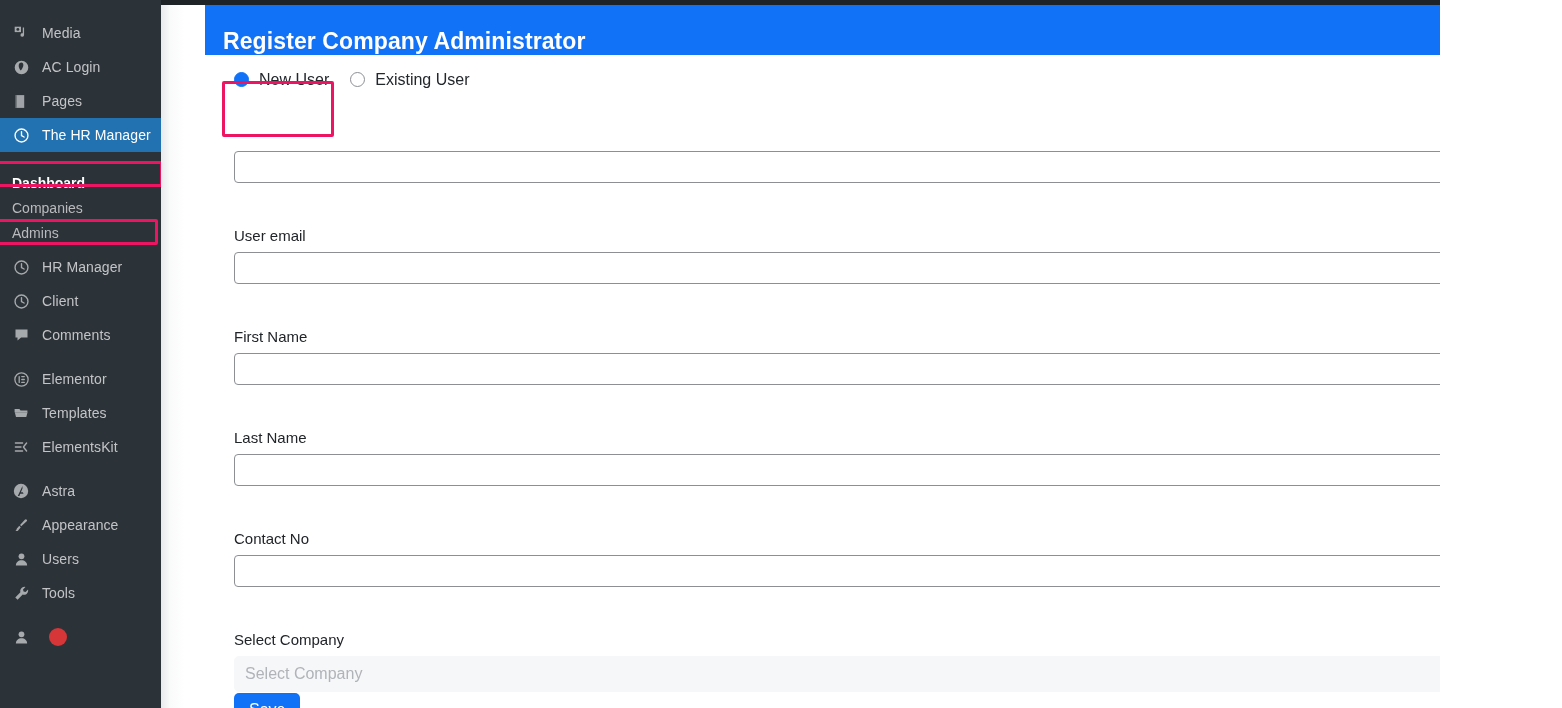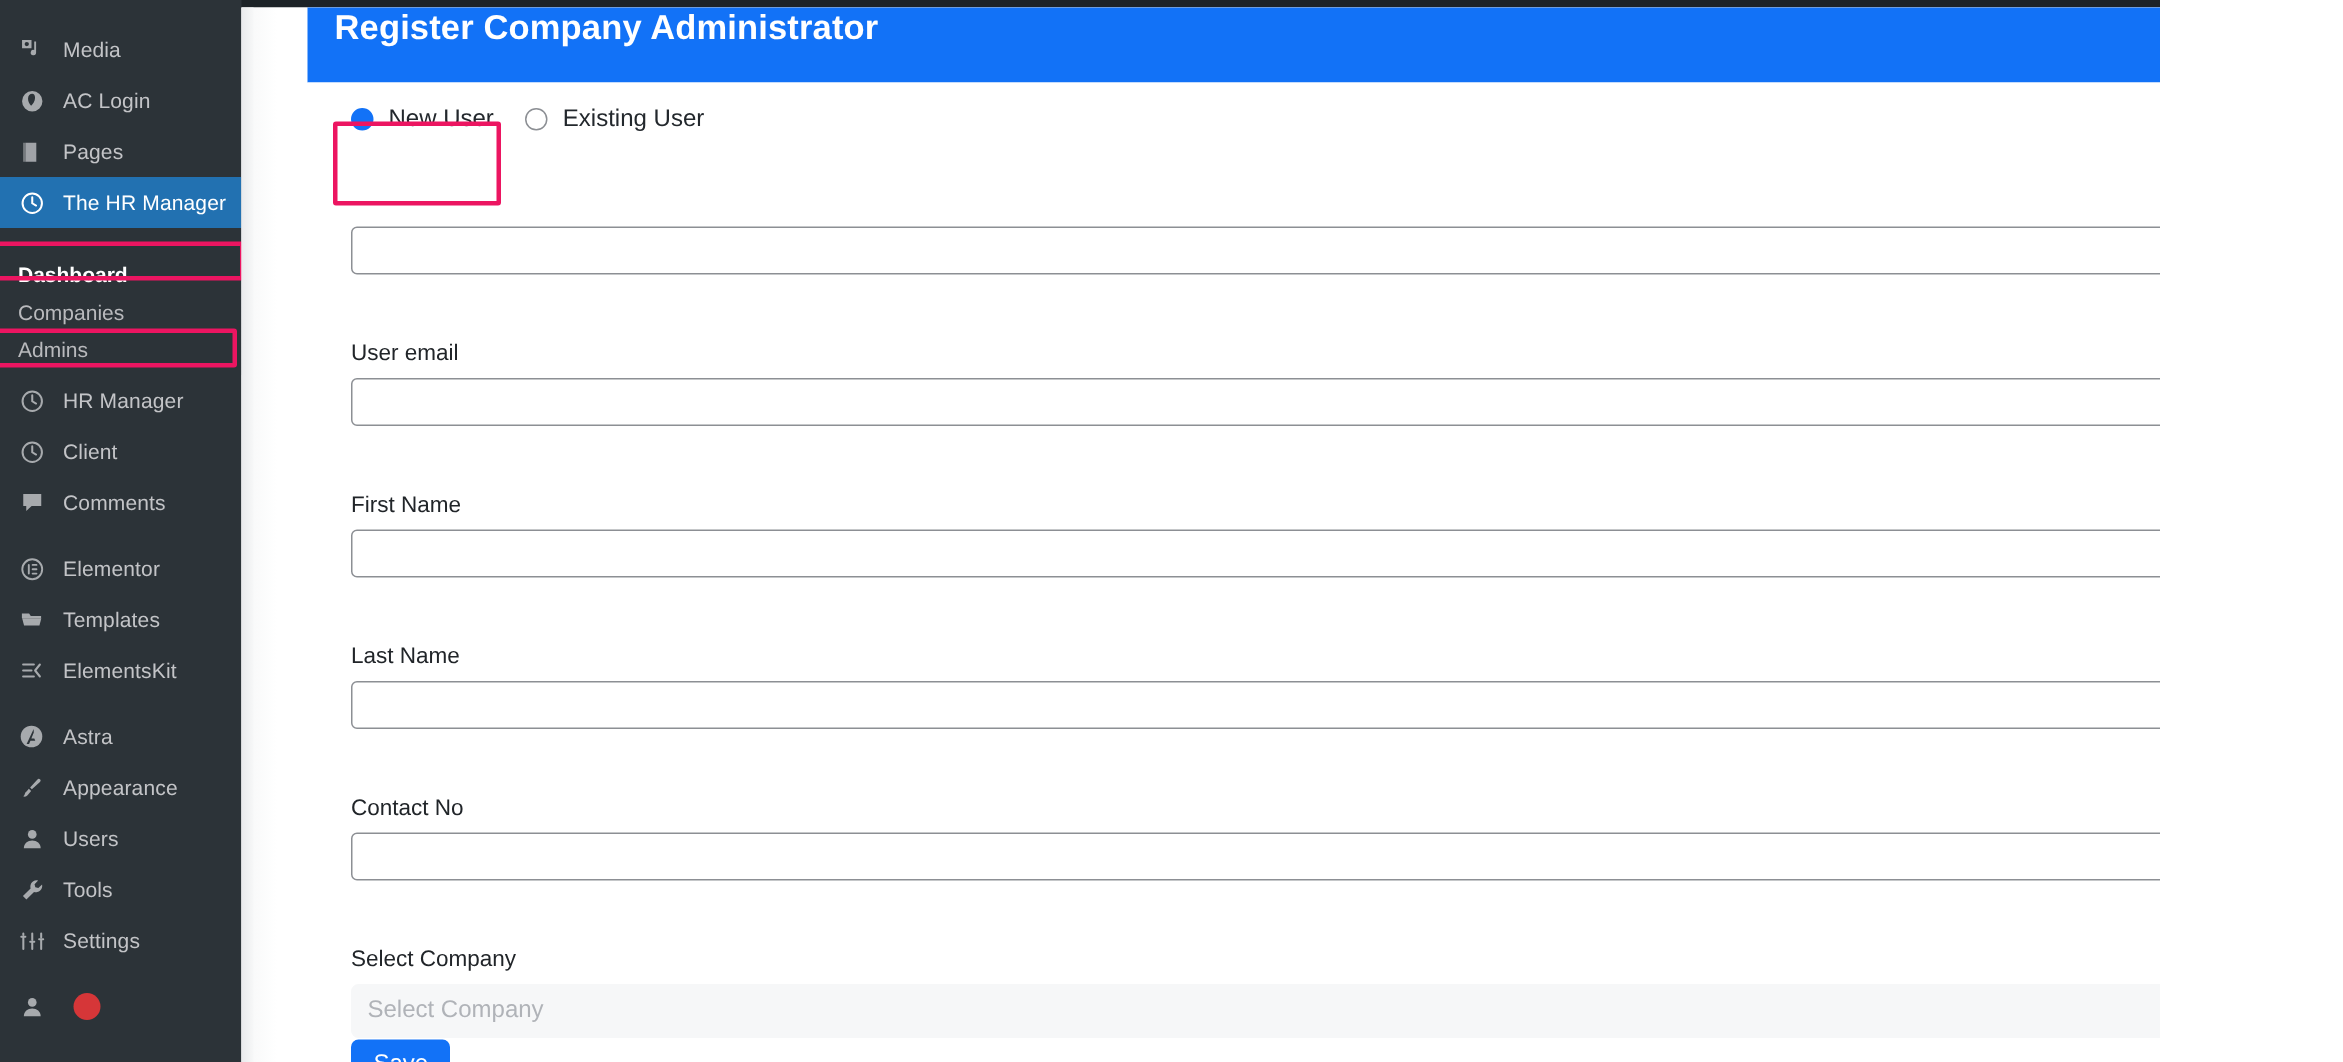--- a/index.html
+++ b/index.html
@@ -90,21 +90,21 @@
   
   .content {
     position: absolute; left: 205px; top: 5px;
     width: 1357px; height: 703px;
     background: #fff;
   }
   .panel-header {
     position: absolute; left: 0; top: 0;
     width: 1348px; height: 50px;
     background: #1272f7;
-    display: flex; align-items: flex-start;
+    display: flex; align-items: flex-end;
   }
   .panel-title {
     color: #fff; font-size: 23px; font-weight: 700;
     margin-left: 18px; letter-spacing: .1px;
   }
   .viewall-btn {
     position: absolute; right: 10px; top: 3px;
     background: #f8f9fa; color: #212529;
     border: 1px solid #701a75;
     border-radius: 5px;
@@ -328,29 +328,20 @@
           </span>
           <span class="mlabel">Users</span>
         </div>
         <div class="menu-item">
           <span class="menu-icon">
             <svg width="17" height="17" viewBox="0 0 20 20" fill="currentColor">
               <path d="M14.6 2.3a5 5 0 0 0-5.9 6.3l-6 6 2.7 2.7 6-6a5 5 0 0 0 6.3-5.9l-2.9 2.9-2.4-.6-.6-2.4 2.8-3z"></path>
             </svg>
           </span>
           <span class="mlabel">Tools</span>
-        </div>
-        <div class="menu-item">
-          <span class="menu-icon">
-            <svg width="17" height="17" viewBox="0 0 20 20" fill="none" stroke="currentColor" stroke-width="1.6">
-              <path d="M3 16V7M3 5V4M10 16v-5M10 9V4M17 16V9M17 7V4" stroke-linecap="round"></path>
-              <path d="M1.4 6.4h3.2M8.4 10.4h3.2M15.4 8.4h3.2" stroke-linecap="round"></path>
-            </svg>
-          </span>
-          <span class="mlabel">Settings</span>
         </div>
         <div class="menu-sep"></div>
         <div class="menu-item">
           <span class="menu-icon">
             <svg width="17" height="17" viewBox="0 0 20 20" fill="currentColor">
               <circle cx="10" cy="6.2" r="3.4"></circle>
               <path d="M3.4 17c0-3.6 3-6 6.6-6s6.6 2.4 6.6 6z"></path>
             </svg>
           </span>
           <span class="mlabel"></span>

